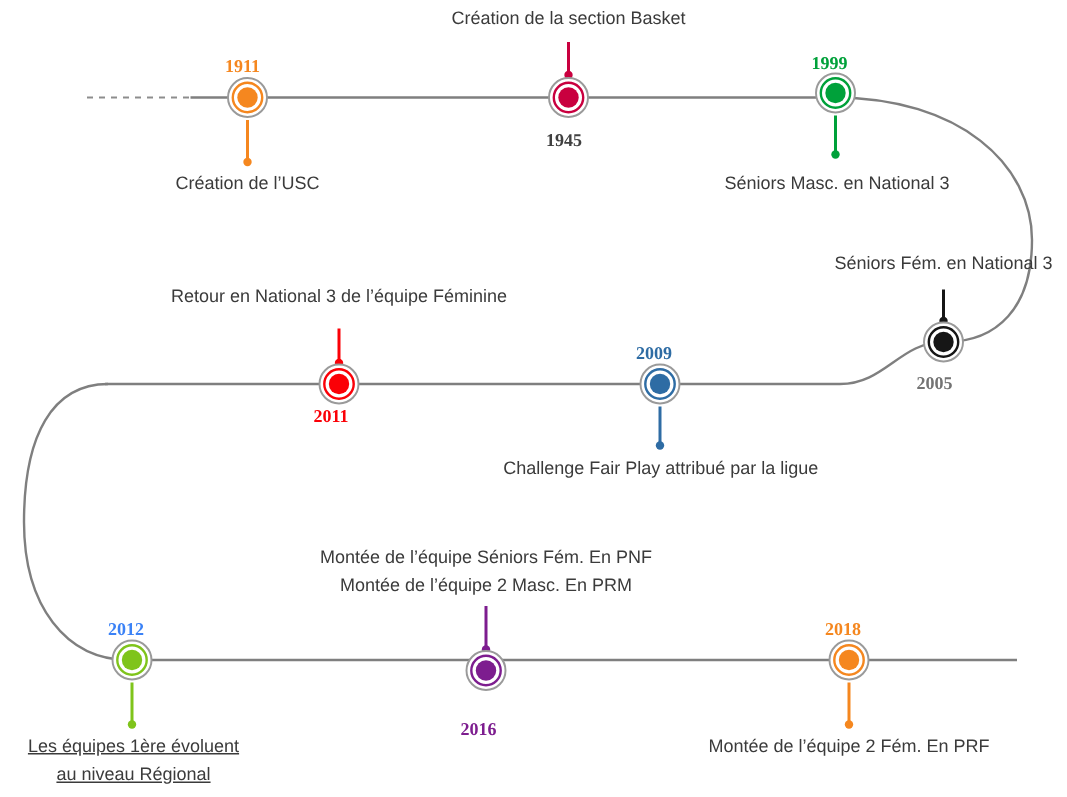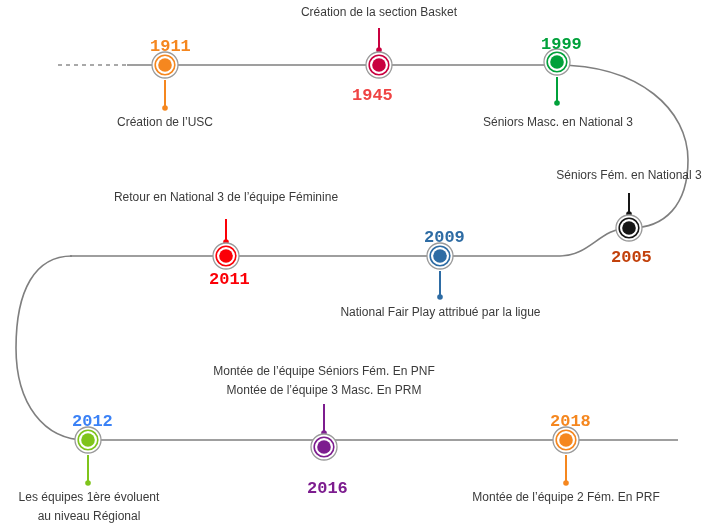--- a/index.html
+++ b/index.html
@@ -31,22 +31,22 @@
     color: #3b3b3b;
     white-space: nowrap;
     line-height: 19px;
   }
   .label.two-line {
     white-space: pre;
     text-align: center;
   }
   .year {
     position: absolute;
-    font-family: Liberation Mono, monospace;
-    font-size: 17px;
+    font-family: Liberation Serif, serif;
+    font-size: 12px;
     font-weight: bold;
     white-space: nowrap;
   }
 </style>
 </head>
 <body>
 
 <div id="canvas">
 
   <svg id="timeline-svg" viewBox="0 0 711 531" xmlns="http://www.w3.org/2000/svg">
@@ -126,33 +126,33 @@
       <g>
         <circle cx="566" cy="440" r="13" fill="#ffffff" stroke="#9a9a9a" stroke-width="1.3"></circle>
         <circle cx="566" cy="440" r="9.8" fill="none" stroke="#F5871F" stroke-width="1.6"></circle>
         <circle cx="566" cy="440" r="6.8" fill="#F5871F"></circle>
       </g>
     </svg>
 
   <div id="text-layer">
       <div class="year" style="left: 150px; top: 37px; color: rgb(245, 135, 31);">1911</div>
       <div class="label" style="left: 96px; top: 113px; width: 138px; text-align: center;">Création de l’USC</div>
-      <div class="year" style="left: 352px; top: 86px; color: #ef4444;">1945</div>
+      <div class="year" style="left: 364px; top: 86px; color: #404040;">1945</div>
       <div class="label" style="left: 280px; top: 3px; width: 198px; text-align: center;">Création de la section Basket</div>
       <div class="year" style="left: 541px; top: 35px; color: rgb(0, 161, 58);">1999</div>
       <div class="label" style="left: 464px; top: 113px; width: 188px; text-align: center;">Séniors Masc. en National 3</div>
-      <div class="year" style="left: 611px; top: 248px; color: #c2410c; text-align: center;">2005</div>
+      <div class="year" style="left: 611px; top: 248px; color: #737373; text-align: center;">2005</div>
       <div class="label" style="left: 534px; top: 166px; width: 190px; text-align: center;">Séniors Fém. en National 3</div>
       <div class="year" style="left: 209px; top: 270px; color: rgb(251, 0, 7);">2011</div>
       <div class="label" style="left: 79px; top: 188px; width: 294px; text-align: center;">Retour en National 3 de l’équipe Féminine</div>
       <div class="year" style="left: 424px; top: 228px; color: rgb(46, 108, 164);">2009</div>
-      <div class="label" style="left: 307px; top: 303px; width: 267px; text-align: center;">National Fair Play attribué par la ligue</div>
+      <div class="label" style="left: 307px; top: 303px; width: 267px; text-align: center;">Challenge Fair Play attribué par la ligue</div>
       <div class="year" style="left: 72px; top: 412px; color: #3b82f6;">2012</div>
-      <div class="label two-line" style="left: 2px; top: 488px; width: 174px; text-align: center;">Les équipes 1ère évoluent
+      <div class="label two-line" style="left: 2px; top: 488px; width: 174px; text-align: center; text-decoration: underline;">Les équipes 1ère évoluent
 au niveau Régional</div>
       <div class="year" style="left: 307px; top: 461px; color: rgb(125, 29, 143); margin-top: 18px;">2016</div>
       <div class="label two-line" style="left: 187px; top: 362px; width: 274px; text-align: center;">Montée de l’équipe Séniors Fém. En PNF
-Montée de l’équipe 3 Masc. En PRM</div>
+Montée de l’équipe 2 Masc. En PRM</div>
       <div class="year" style="left: 550px; top: 412px; color: rgb(245, 135, 31);">2018</div>
       <div class="label" style="left: 452px; top: 488px; width: 228px; text-align: center;">Montée de l’équipe 2 Fém. En PRF</div>
     </div>
 
 </div>
 
 </body></html>

